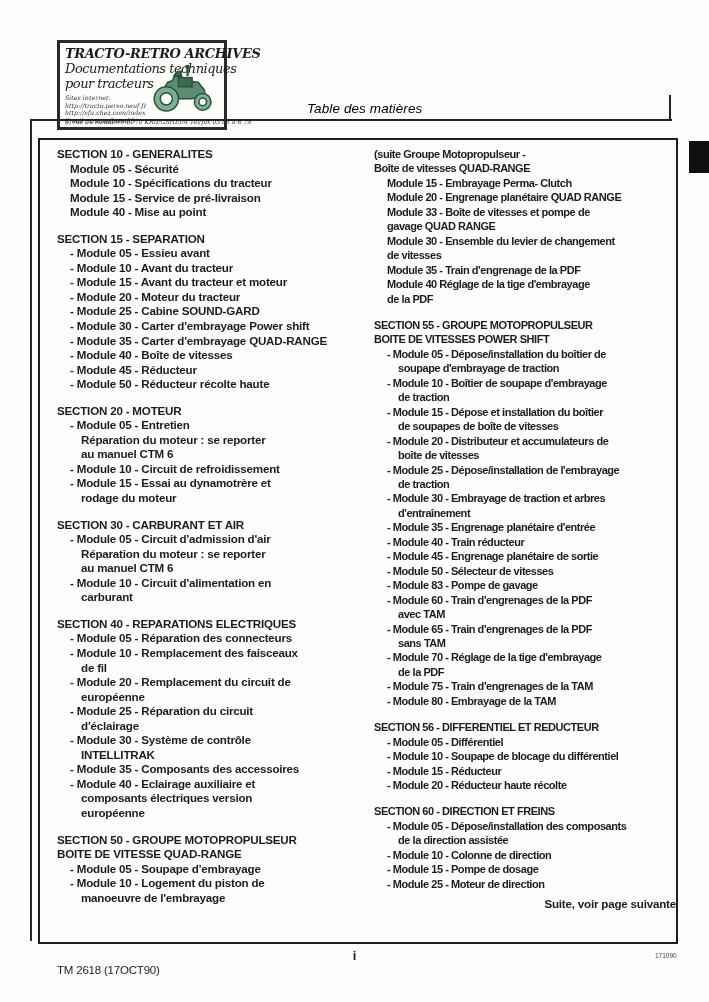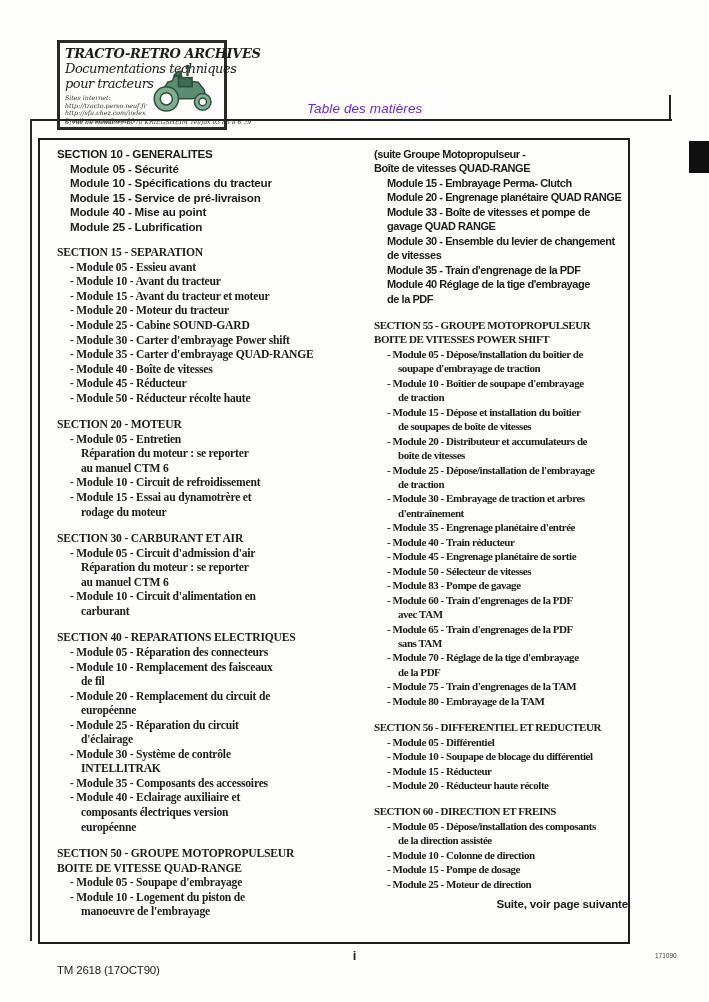--- a/index.html
+++ b/index.html
@@ -6,31 +6,31 @@
   .page{position:relative;width:709px;height:1002px;background:#fdfdfc;overflow:hidden;
         font-family:"Liberation Sans",sans-serif;color:#1c1c1c;}
   
   .logo-box{position:absolute;left:57px;top:40px;width:170px;height:90px;
             border:3px solid #2a2a2a;background:#fdfdfc;box-sizing:border-box;padding:3px 5px;}
   .logo-t1{font-family:"DejaVu Serif",serif;font-style:italic;font-weight:bold;font-size:13px;letter-spacing:-0.4px;line-height:15px;white-space:nowrap;}
   .logo-t2{font-family:"DejaVu Serif",serif;font-style:italic;font-size:13px;letter-spacing:-0.5px;line-height:15px;white-space:nowrap;}
   .logo-small{font-family:"DejaVu Serif",serif;font-style:italic;font-size:6.3px;line-height:7.5px;margin-top:3px;color:#333;}
   .logo-addr{position:absolute;left:5px;bottom:2px;width:160px;font-family:"DejaVu Serif",serif;font-style:italic;font-size:6.1px;white-space:nowrap;color:#333;}
   .tractor{position:absolute;right:3px;bottom:9px;}
-  .page-title{position:absolute;left:307px;top:101px;font-style:italic;font-size:13.5px;letter-spacing:0.1px;color:#6d28d9;}
+  .page-title{position:absolute;left:307px;top:101px;font-style:italic;font-size:13.5px;letter-spacing:0.1px;color:#000000;}
   .hrule{position:absolute;left:30px;top:119px;width:642px;height:2px;background:#222;}
   .hrule-tick{position:absolute;left:669px;top:95px;width:2px;height:26px;background:#222;}
   .page-edge{position:absolute;left:30px;top:119px;width:2px;height:822px;background:#2a2a2a;}
   .thumb-tab{position:absolute;left:689px;top:141px;width:20px;height:32px;background:#101010;}
   
-  .toc-box{position:absolute;left:38px;top:138px;width:592px;height:806px;border:2px solid #1d1d1d;
+  .toc-box{position:absolute;left:38px;top:138px;width:640px;height:806px;border:2px solid #1d1d1d;
            box-sizing:border-box;display:flex;padding:7px 0 0 17px;}
   .col-left{width:317px;flex:none;font-size:11.6px;font-weight:bold;letter-spacing:-0.2px;line-height:14.55px;}
   .col-right{flex:1;font-size:11px;font-weight:bold;letter-spacing:-0.45px;line-height:14.45px;}
-  .block + .block{margin-top:12px;font-family:Liberation Serif, serif;}
+  .block + .block{margin-top:12px;}
   .line{white-space:nowrap;}
   .ind0{padding-left:0;}
   .ind1{padding-left:13px;}
   .ind2{padding-left:24px;}
   .suite-note{margin-top:6px;text-align:right;padding-left:30px;font-size:11.6px;letter-spacing:-0.2px;font-weight:bold;}
   
   .footer{position:absolute;left:0;top:948px;width:709px;height:20px;}
   .footer-left{position:absolute;left:57px;top:16px;font-size:11.5px;font-weight:normal;letter-spacing:-0.2px;}
   .footer-center{position:absolute;left:0;width:709px;text-align:center;top:0;font-size:13px;font-weight:bold;}
   .footer-right{position:absolute;left:655px;top:4px;font-size:6.5px;color:#444;}
@@ -75,21 +75,20 @@
   <div class="thumb-tab"></div>
 
   <div class="toc-box">
     <div class="col-left" id="toc-left">
         <div class="block">
           <div class="line ind0">SECTION 10 - GENERALITES</div>
           <div class="line ind1">Module 05 - Sécurité</div>
           <div class="line ind1">Module 10 - Spécifications du tracteur</div>
           <div class="line ind1">Module 15 - Service de pré-livraison</div>
           <div class="line ind1">Module 40 - Mise au point</div>
-          <div class="line ind1">Module 25 - Lubrification</div>
         </div>
         <div class="block">
           <div class="line ind0">SECTION 15 - SEPARATION</div>
           <div class="line ind1">- Module 05 - Essieu avant</div>
           <div class="line ind1">- Module 10 - Avant du tracteur</div>
           <div class="line ind1">- Module 15 - Avant du tracteur et moteur</div>
           <div class="line ind1">- Module 20 - Moteur du tracteur</div>
           <div class="line ind1">- Module 25 - Cabine SOUND-GARD</div>
           <div class="line ind1">- Module 30 - Carter d'embrayage Power shift</div>
           <div class="line ind1">- Module 35 - Carter d'embrayage QUAD-RANGE</div>

